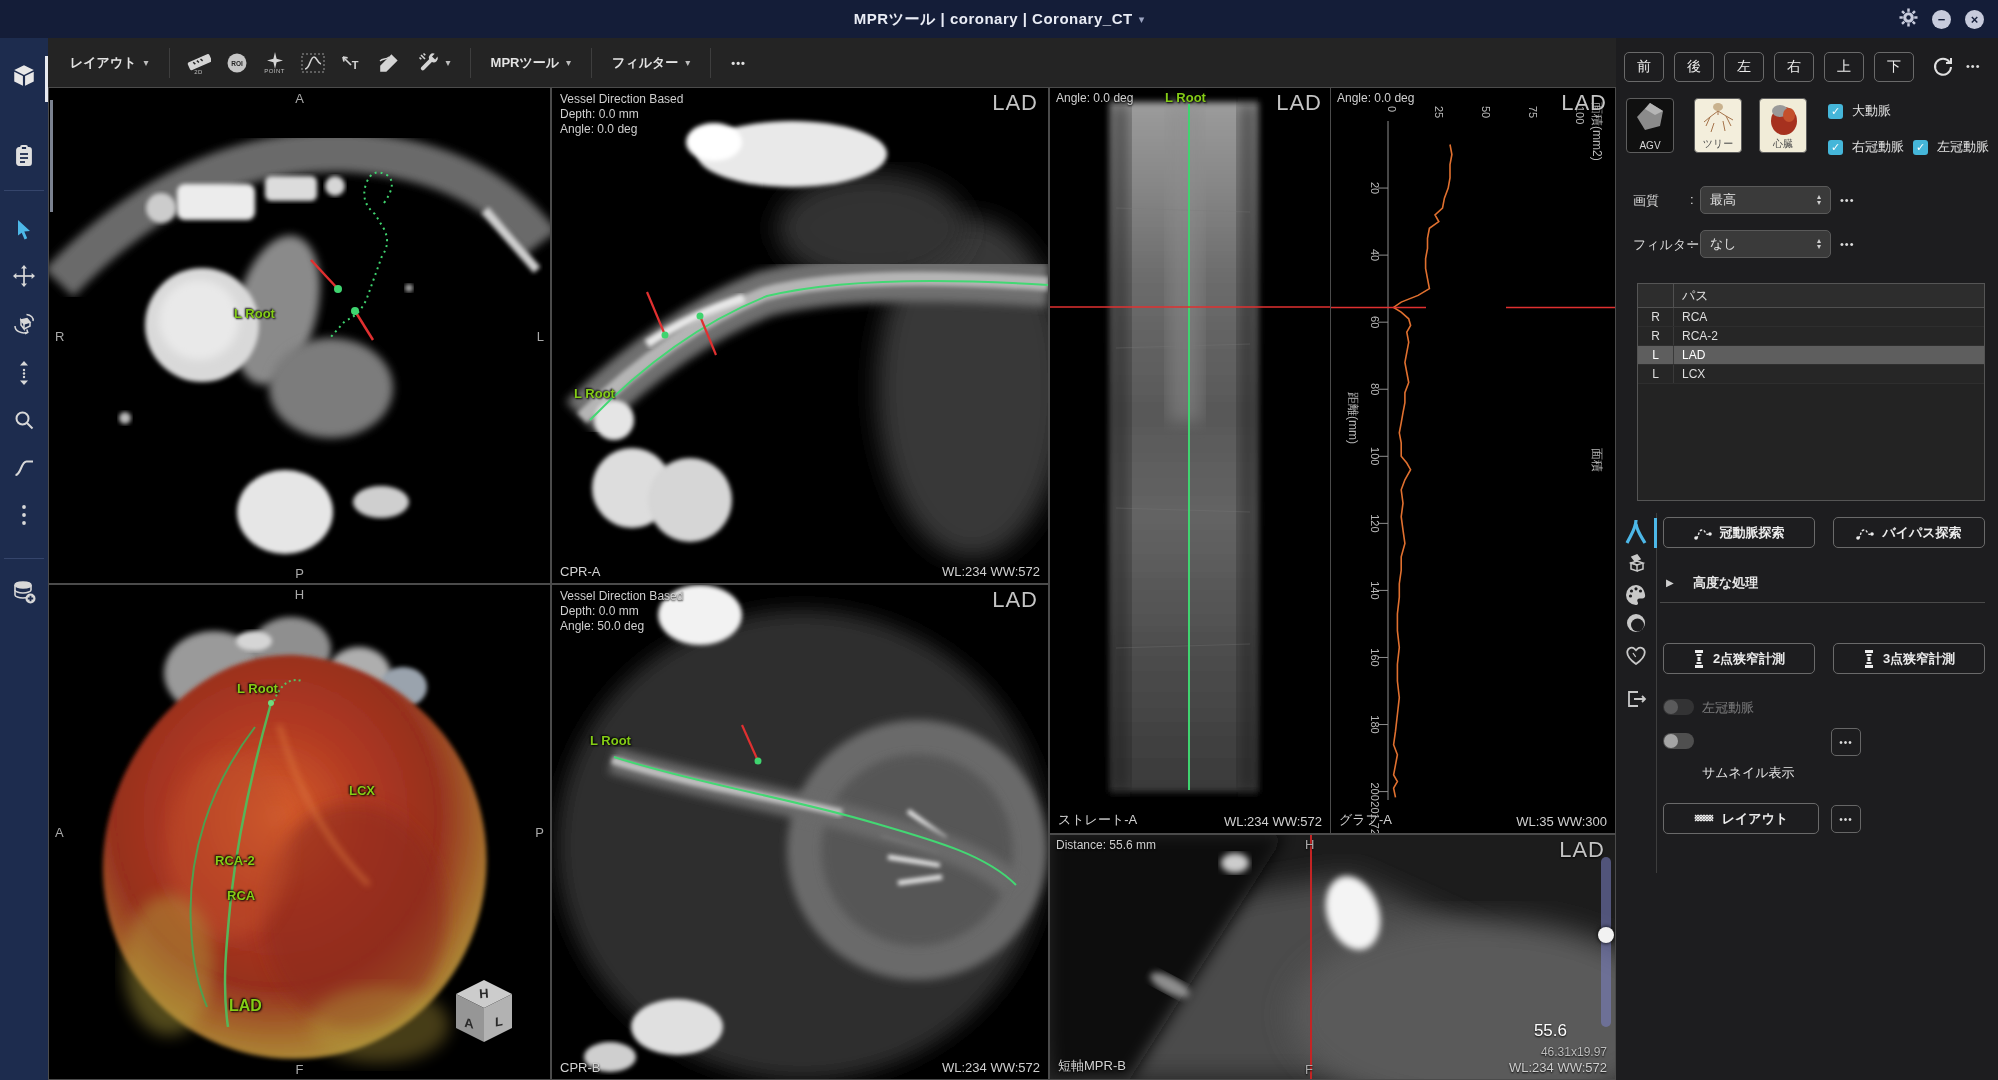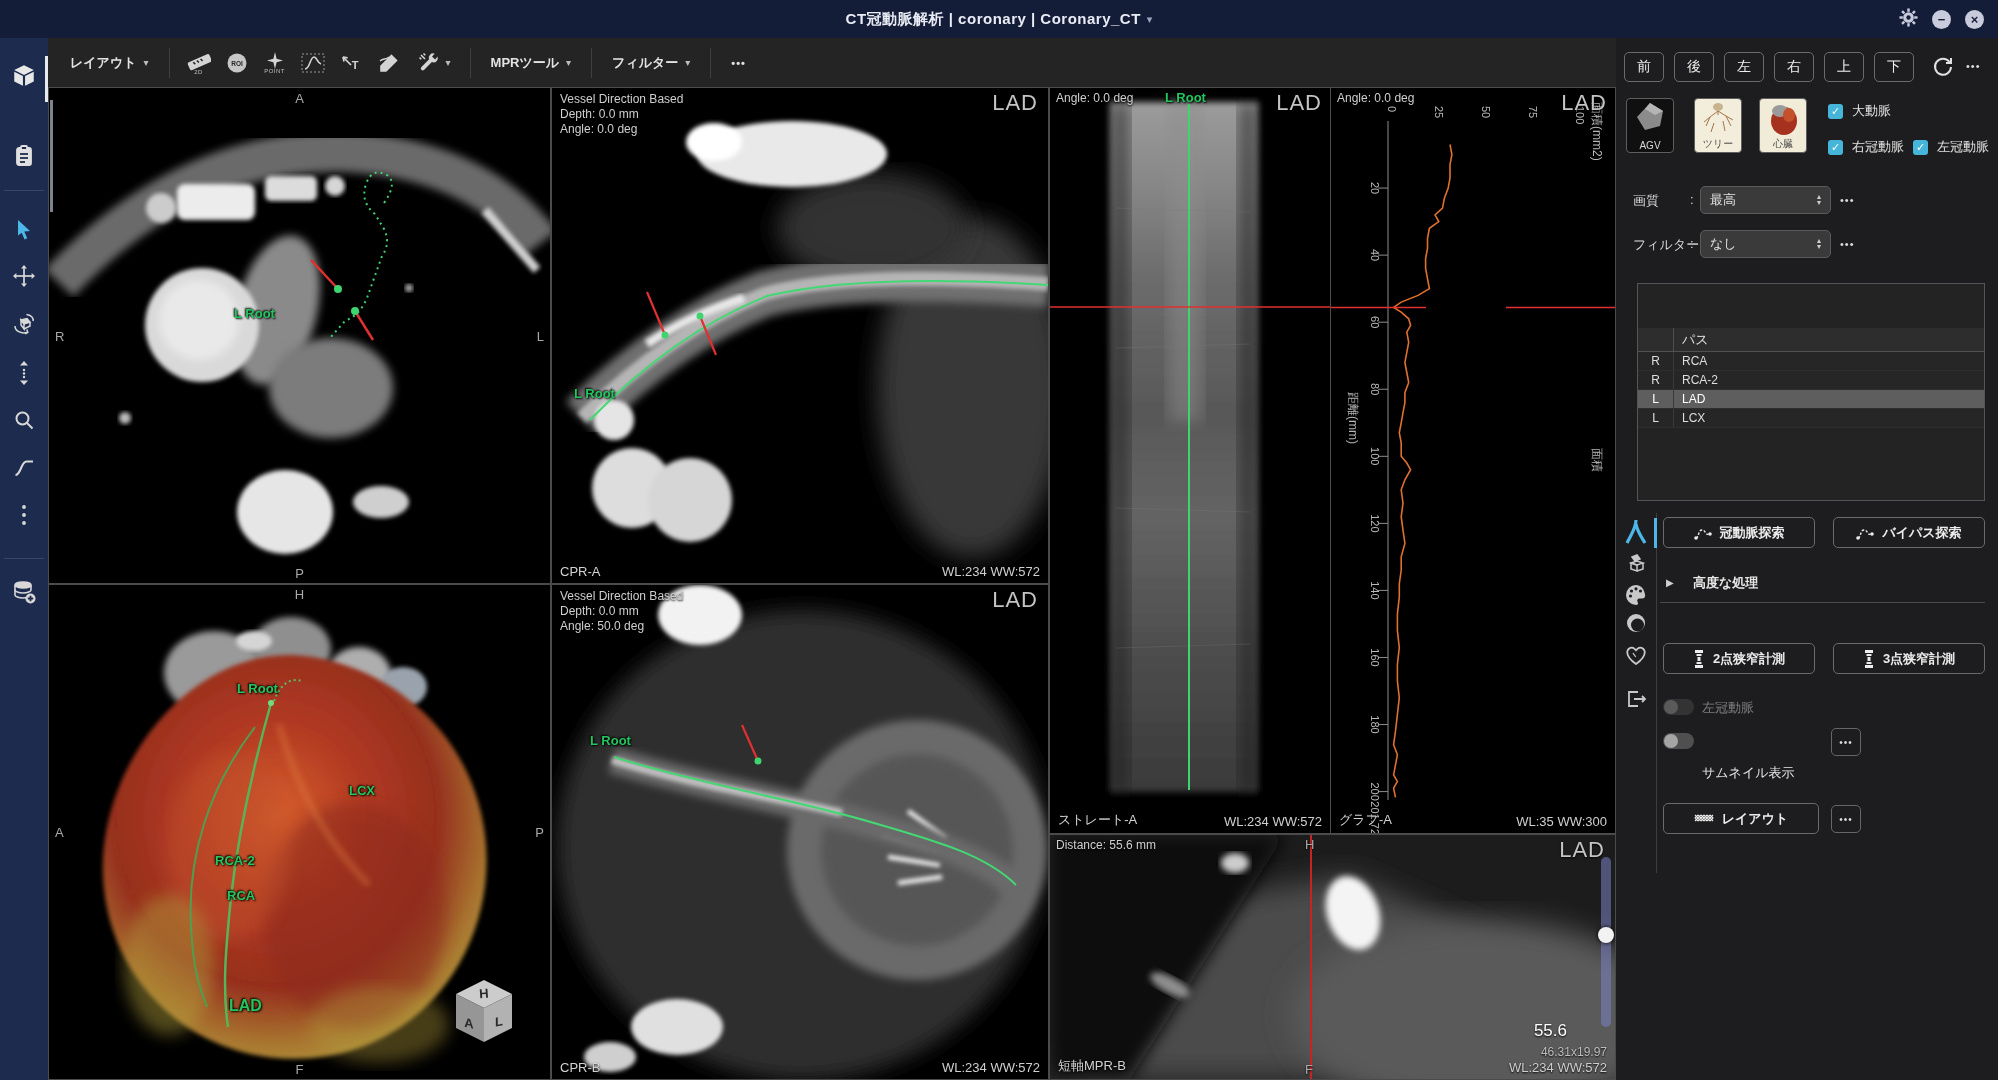--- a/index.html
+++ b/index.html
@@ -34,21 +34,21 @@
 
   
   #main { position:absolute; left:48px; top:87px; width:1568px; height:993px; background:#000; }
   .vp { position:absolute; background:#000; border:1px solid #4b4b4b; overflow:hidden; }
   .vp svg.scene { position:absolute; left:0; top:0; }
   .ov { position:absolute; color:#cfcfcf; font-size:12px; line-height:15px; text-shadow:0 1px 2px #000; white-space:pre; }
   .vessel-label { position:absolute; color:#c4c4c4; font-size:22px; letter-spacing:1px; text-shadow:0 1px 2px #000; }
   .orient { position:absolute; color:#a9a9a9; font-size:13px; text-shadow:0 1px 2px #000; }
   .vpname { position:absolute; left:8px; bottom:4px; color:#d2d2d2; font-size:13px; text-shadow:0 1px 2px #000; }
   .wl { position:absolute; right:8px; bottom:4px; color:#cfcfcf; font-size:13px; text-shadow:0 1px 2px #000; }
-  .anno { position:absolute; color:#22c55e; font-weight:bold; font-size:13px; text-shadow:1px 1px 2px #000, -1px -1px 2px #000; }
+  .anno { position:absolute; color:#84cc16; font-weight:bold; font-size:13px; text-shadow:1px 1px 2px #000, -1px -1px 2px #000; }
   #sa-slider { position:absolute; right:4px; top:22px; width:10px; height:170px; border-radius:5px;
                background:rgba(125,132,200,.55); }
   #sa-thumb { position:absolute; left:-3px; top:70px; width:16px; height:16px; border-radius:50%; background:#f2f2f2; box-shadow:0 0 4px #000; }
   #sa-value { position:absolute; right:48px; top:186px; color:#fff; font-size:17px; text-shadow:0 1px 2px #000; }
   #sa-dims { position:absolute; right:8px; bottom:20px; color:#bdbdbd; font-size:12px; text-shadow:0 1px 2px #000; }
   #axial-scroll { position:absolute; left:1px; top:12px; width:3px; height:112px; background:#9aa2b4; opacity:.8; }
 
   
   #rightpanel { position:absolute; left:1616px; top:38px; width:382px; height:1042px; background:#1d1d1f; }
   .nav-btn { position:absolute; top:14px; width:40px; height:30px; border:1px solid #6a6a6a; border-radius:5px;
@@ -59,21 +59,21 @@
         display:flex; align-items:center; justify-content:center; }
   .cb-row { position:absolute; display:flex; align-items:center; gap:9px; color:#e2e2e2; font-size:13px; }
   .pp-label { position:absolute; color:#dcdcdc; font-size:13px; }
   .dd { position:absolute; width:131px; height:28px; background:#3a3a3a; border:1px solid #5a5a5a; border-radius:5px;
         display:flex; align-items:center; color:#e2e2e2; font-size:13px; padding:0 9px; }
   .dd .spin { margin-left:auto; display:flex; flex-direction:column; line-height:6px; font-size:8px; color:#cfcfcf; }
   .more-dots { color:#dcdcdc; font-size:11px; letter-spacing:1px; }
   .more-btn { position:absolute; width:30px; height:28px; border:1px solid #666; border-radius:5px; color:#dcdcdc;
               font-size:10px; letter-spacing:1px; display:flex; align-items:center; justify-content:center; background:transparent; }
   #path-table { position:absolute; left:21px; top:245px; width:348px; height:218px; border:1px solid #555; background:#232323; }
-  #path-table .hdr { display:flex; height:24px; background:#2d2d2d; border-bottom:1px solid #505050; color:#e0e0e0; font-size:13px; align-items:center;margin-top:44px; }
+  #path-table .hdr { display:flex; height:24px; background:#2d2d2d; border-bottom:1px solid #505050; color:#e0e0e0; font-size:13px; align-items:center; }
   #path-table .hdr .c1 { width:36px; border-right:1px solid #505050; height:100%; }
   #path-table .hdr .c2 { padding-left:8px; }
   .prow { display:flex; height:19px; align-items:center; color:#dedede; font-size:12px; background:#262626; border-bottom:1px solid #2e2e2e; }
   .prow .c1 { width:36px; text-align:center; border-right:1px solid #3a3a3a; height:100%; line-height:19px; }
   .prow .c2 { padding-left:8px; }
   .prow.sel { background:#5e5e5e; color:#fff; }
   #tool-strip { position:absolute; left:0; top:475px; width:41px; height:360px; border-right:1px solid #3d3d3d; }
   .strip-item { position:absolute; left:0; width:40px; height:28px; display:flex; align-items:center; justify-content:center; }
   #strip-active { position:absolute; right:-1px; top:5px; width:3px; height:30px; background:#4db8e8; }
   .panel-btn { position:absolute; width:152px; height:31px; border:1px solid #6a6a6a; border-radius:5px; background:transparent;
@@ -85,21 +85,21 @@
   .hdiv { position:absolute; height:1px; background:#4a4a4a; }
   .adv-arrow { position:absolute; color:#cfcfcf; font-size:10px; }
   .adv-label { position:absolute; color:#e6e6e6; font-size:13px; font-weight:bold; }
 </style>
 </head>
 <body>
 
 <div id="app">
 
   <header id="titlebar">
-    <span class="title">CT冠動脈解析 | coronary | Coronary_CT</span>
+    <span class="title">MPRツール | coronary | Coronary_CT</span>
     <span class="caret">▾</span>
     <div id="tb-right">
       <span>
         <svg width="19" height="19" viewBox="0 0 20 20">
             <g fill="#c7cbdc">
               <circle cx="10" cy="10" r="5.6"></circle>
               <g stroke="#c7cbdc" stroke-width="2.6">
                 <line x1="10" y1="0.5" x2="10" y2="4"></line>
                 <line x1="10" y1="16" x2="10" y2="19.5"></line>
                 <line x1="0.5" y1="10" x2="4" y2="10"></line>

